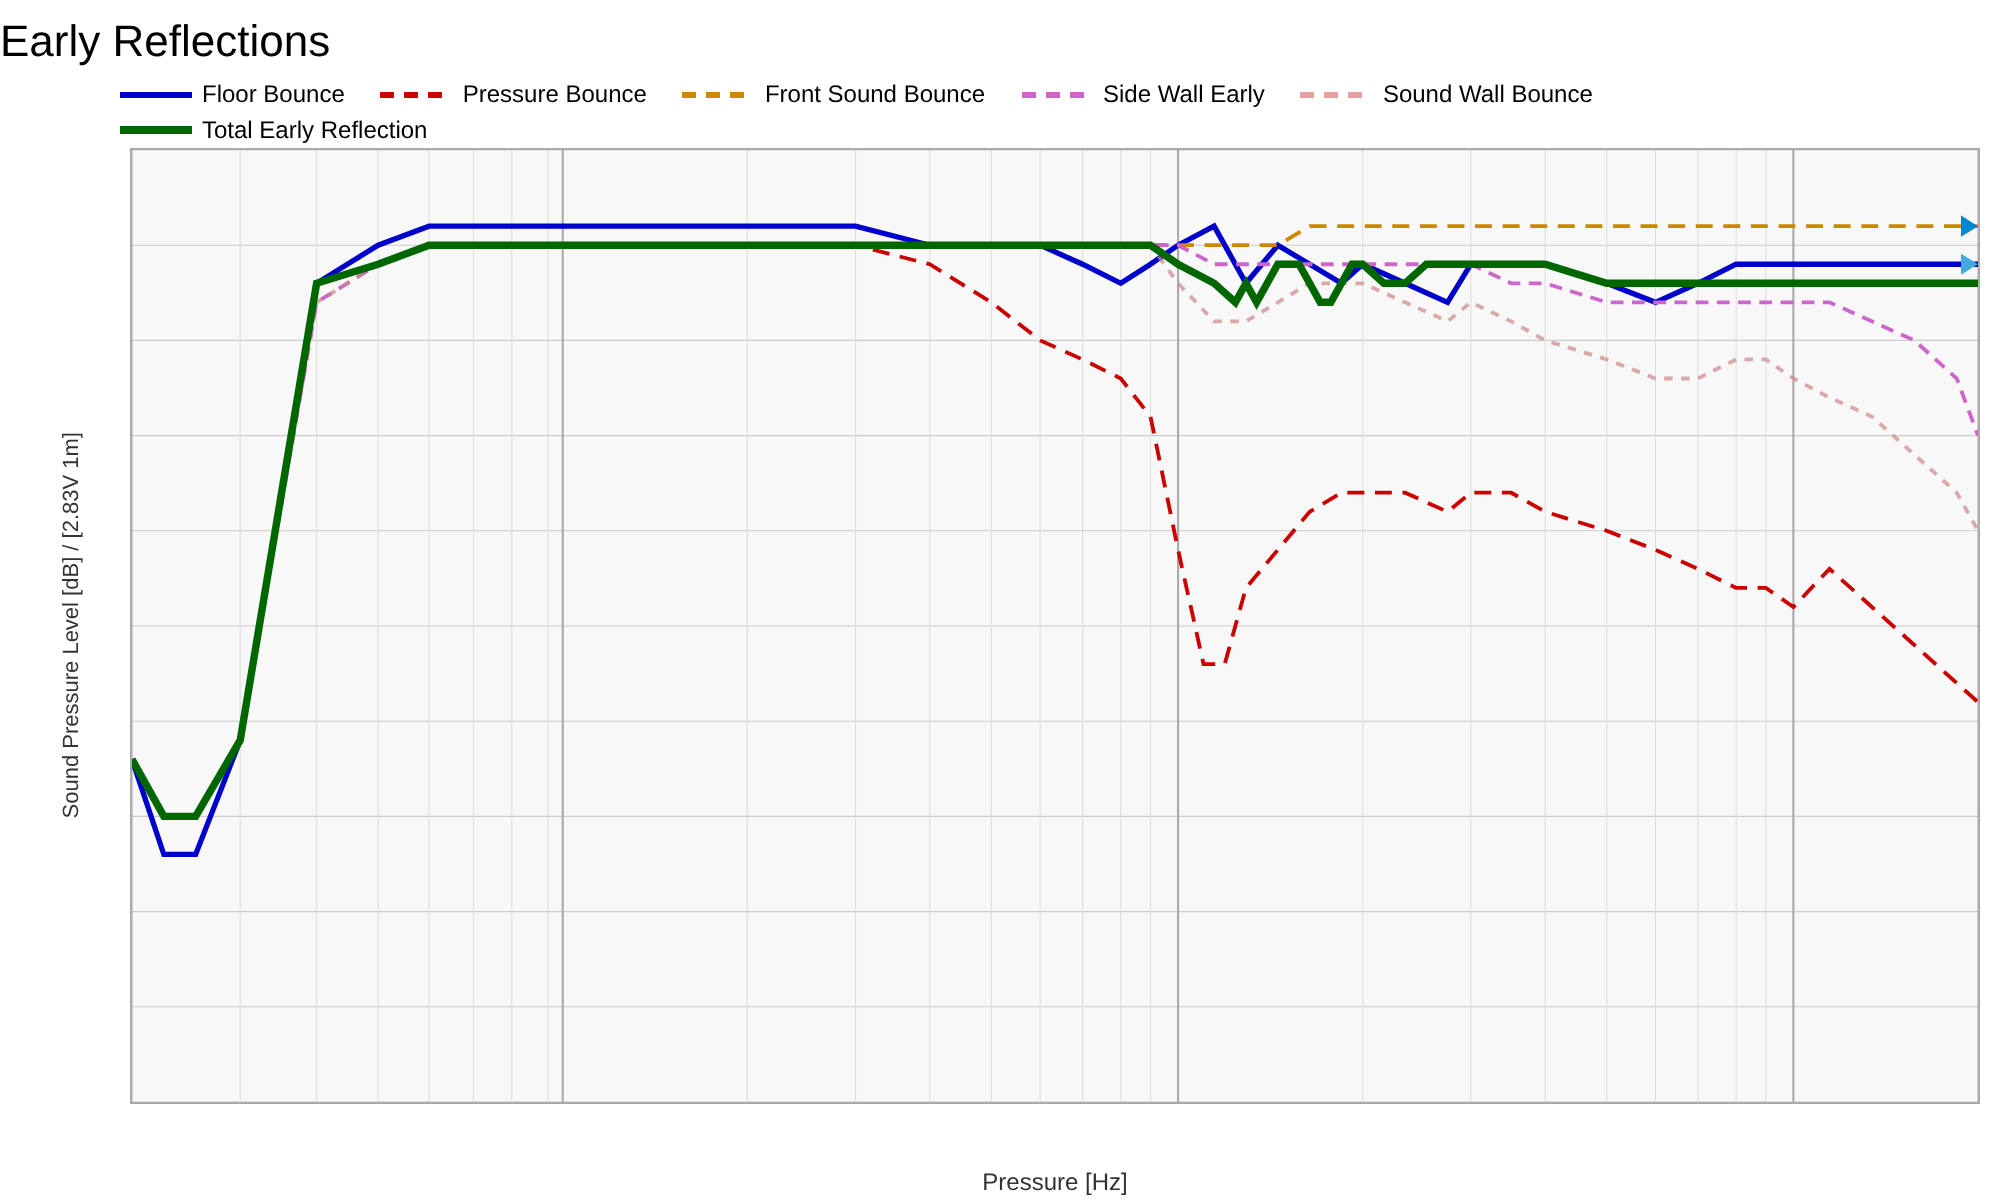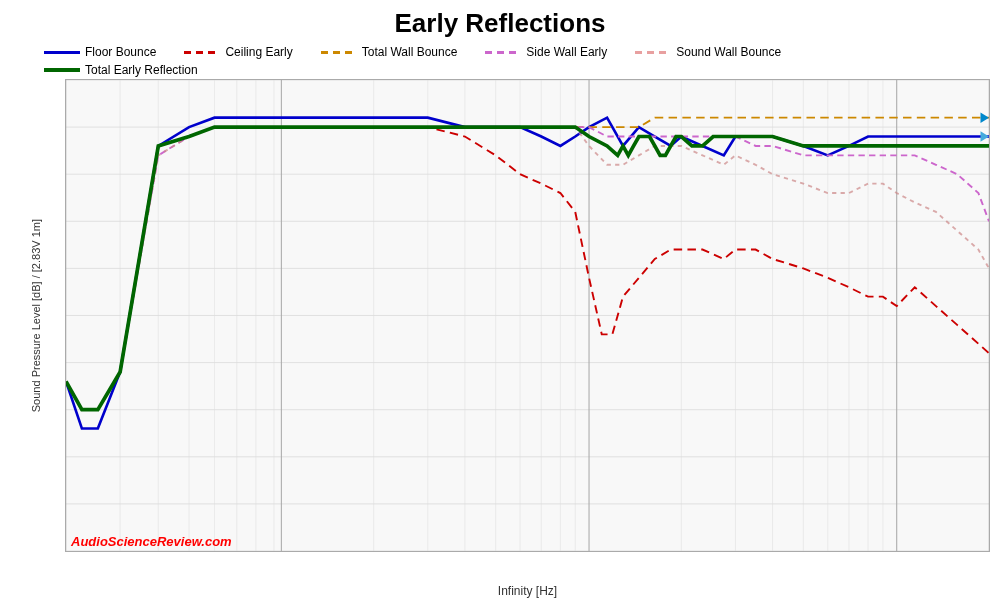--- a/index.html
+++ b/index.html
@@ -12,31 +12,31 @@
     }
     .chart-container {
       width: 1000px;
       height: 600px;
       background: white;
       position: relative;
       display: flex;
       flex-direction: column;
     }
     .chart-title {
-      text-align: center;
-      font-size: 26px;
-      font-weight: bold;
+      text-align: left;
+      font-size: 22px;
+      font-weight: normal;
       padding: 8px 0 4px 0;
       color: #000;
     }
     .legend-area {
       display: flex;
       flex-wrap: wrap;
-      padding: 2px 44px;
-      gap: 4px 28px;
+      padding: 2px 60px;
+      gap: 4px 18px;
       font-size: 12px;
     }
     .legend-item {
       display: flex;
       align-items: center;
       gap: 5px;
     }
     .plot-area-wrapper {
       flex: 1;
       display: flex;
@@ -98,25 +98,25 @@
   <div class="chart-title">Early Reflections</div>
 
   <div class="legend-area">
 
     <div class="legend-item">
       <span style="width:36px;height:3px;background:#0000cc;display:inline-block;"></span>
       <span>Floor Bounce</span>
     </div>
     <div class="legend-item">
       <span style="width:36px;height:3px;display:inline-block;background:repeating-linear-gradient(to right,#cc0000 0,#cc0000 7px,transparent 7px,transparent 12px);"></span>
-      <span>Ceiling Early</span>
+      <span>Pressure Bounce</span>
     </div>
     <div class="legend-item">
       <span style="width:36px;height:3px;display:inline-block;background:repeating-linear-gradient(to right,#cc8800 0,#cc8800 7px,transparent 7px,transparent 12px);"></span>
-      <span>Total Wall Bounce</span>
+      <span>Front Sound Bounce</span>
     </div>
     <div class="legend-item">
       <span style="width:36px;height:3px;display:inline-block;background:repeating-linear-gradient(to right,#cc66cc 0,#cc66cc 7px,transparent 7px,transparent 12px);"></span>
       <span>Side Wall Early</span>
     </div>
 
     <div class="legend-item">
       <span style="width:36px;height:3px;display:inline-block;background:repeating-linear-gradient(to right,#e8a0a0 0,#e8a0a0 7px,transparent 7px,transparent 12px);"></span>
       <span>Sound Wall Bounce</span>
     </div>
@@ -473,18 +473,17 @@
             800,63
             820,63
             840,63
             860,63
             870,63
           "></polyline>
 
         <polygon points="870,54 862,49 862,59" fill="#44aadd"></polygon>
       </svg>
 
-      <div class="asr-watermark" style="position:absolute;bottom:2px;left:5px;font-size:13px;font-weight:bold;color:red;font-style:italic;">AudioScienceReview.com</div>
     </div>
   </div>
 
-  <div class="x-axis-label">Infinity [Hz]</div>
+  <div class="x-axis-label">Pressure [Hz]</div>
 </div>
 
 </body></html>

